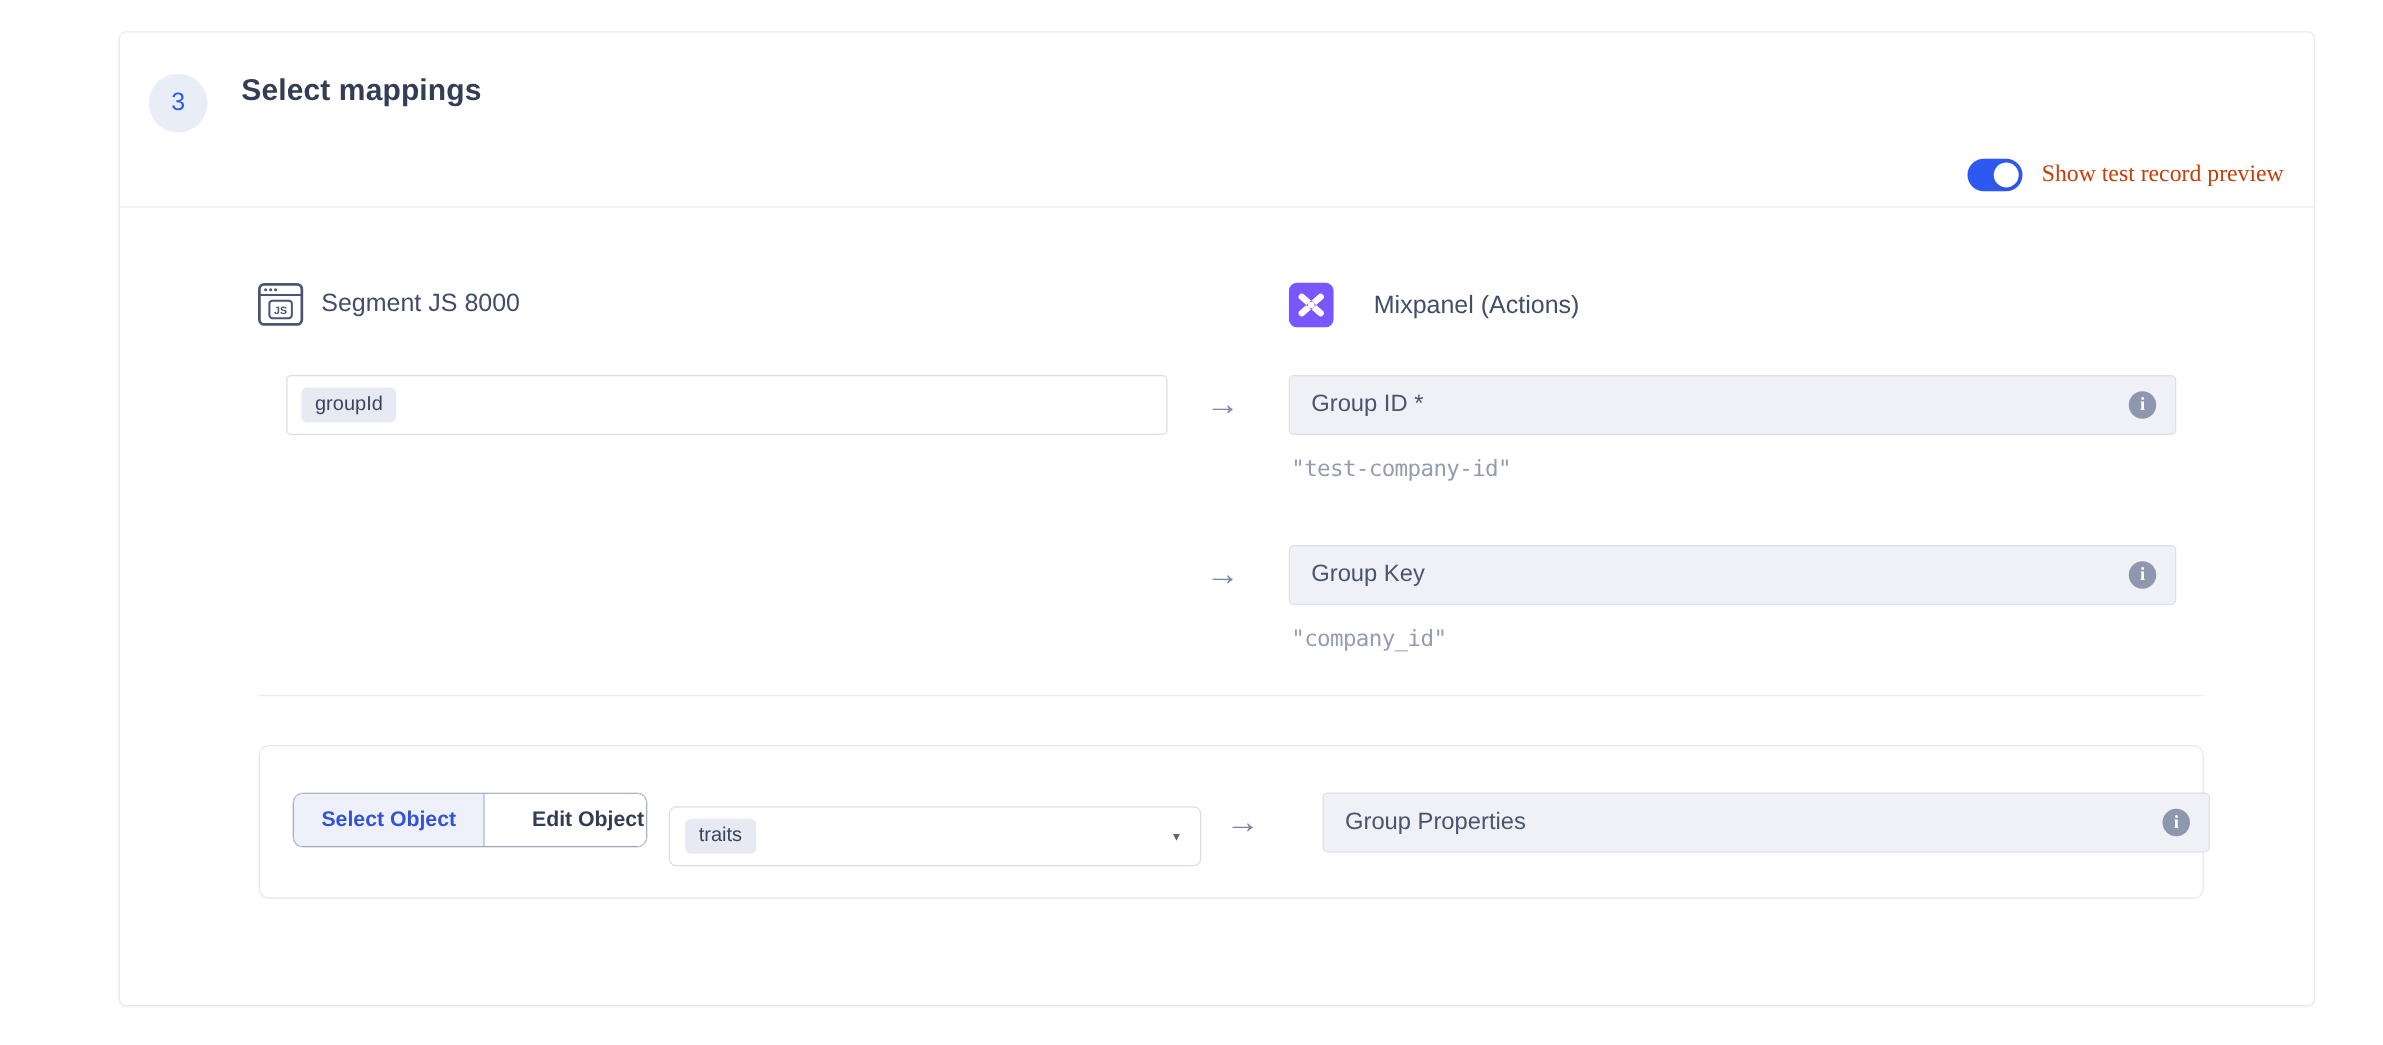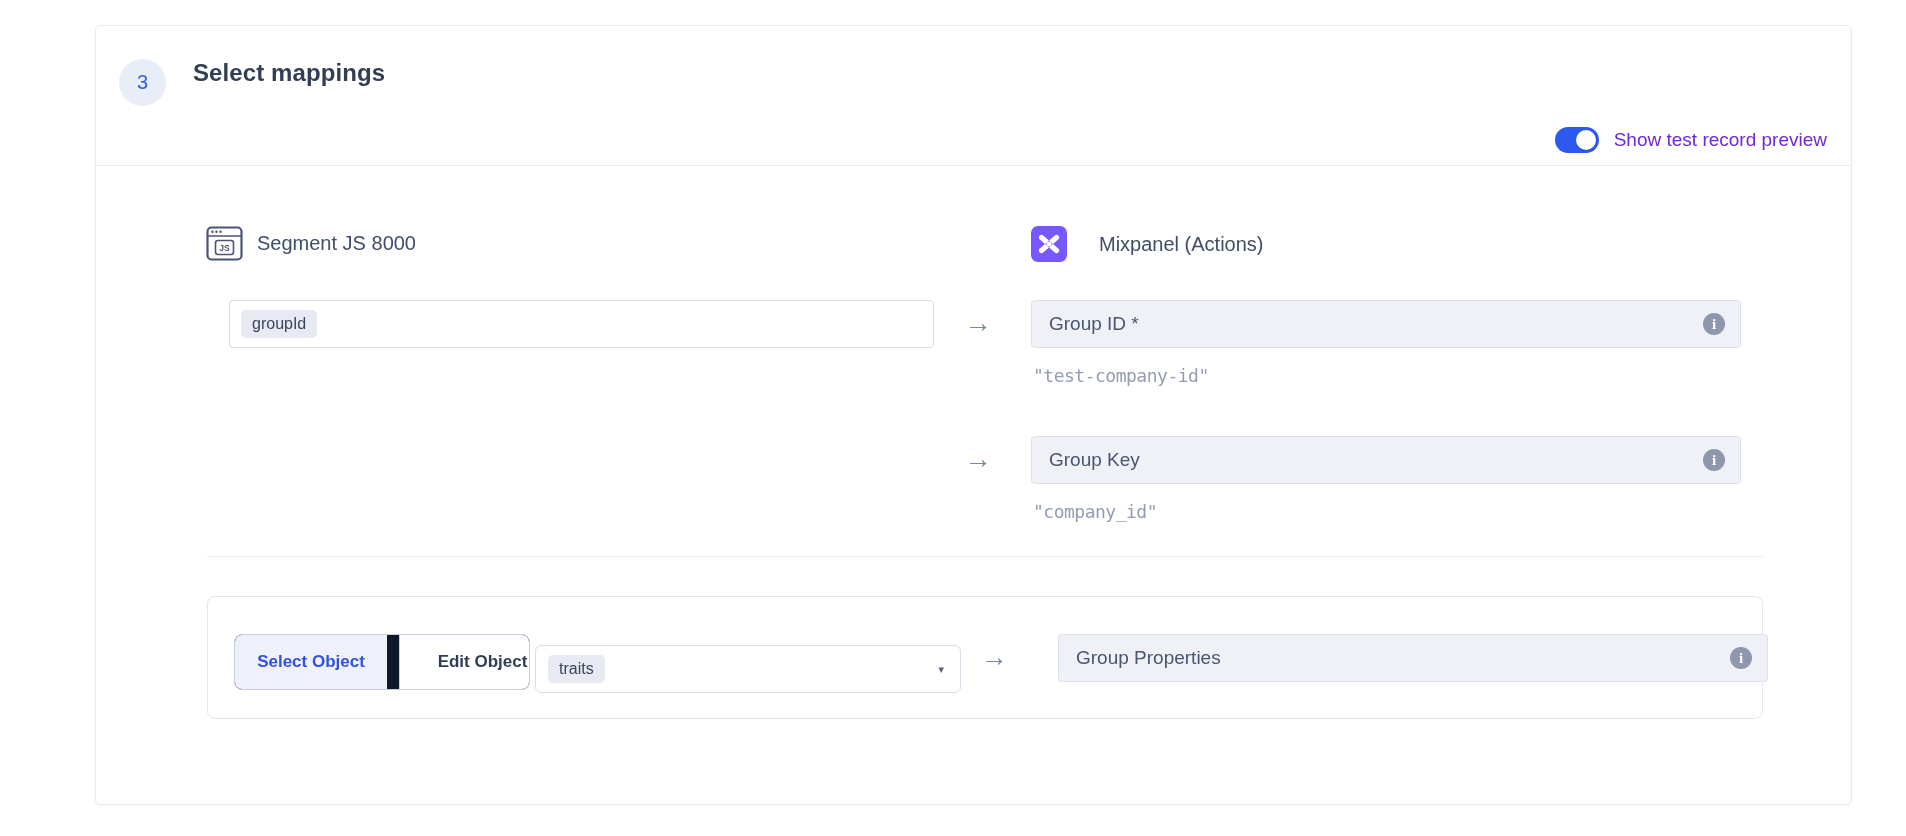--- a/index.html
+++ b/index.html
@@ -17,21 +17,21 @@
   .step-badge {
     position:absolute; left:23px; top:33px; width:47px; height:47px; border-radius:50%;
     background:#E9EDF8; display:flex; align-items:center; justify-content:center;
     color:#2D5BE9; font-size:20px; font-weight:500;
   }
   .title { position:absolute; left:97px; top:33px; font-size:24px; font-weight:700; color:#333E55; letter-spacing:0.1px; }
   .subtitle { position:absolute; left:97px; top:88px; font-size:19px; font-weight:400; color:#58627A; }
   .toggle-row { position:absolute; right:24px; top:101px; display:flex; align-items:center; gap:15px; }
   .toggle { position:relative; width:44px; height:26px; border-radius:13px; background:#2E59F0; cursor:pointer; flex:none; }
   .toggle .knob { position:absolute; top:3px; right:3px; width:20px; height:20px; border-radius:50%; background:#ffffff; box-shadow:0 1px 2px rgba(0,0,0,0.15); }
-  .toggle-label { font-size:19px; color:#6d28d9; }
+  .toggle-label { font-size:19px; color:#c2410c;font-family:Liberation Serif, serif; }
 
   
   .card-body { position:relative; width:100%; }
 
   .connector { position:absolute; top:60px; display:flex; align-items:center; gap:14px; }
   .connector.src { left:110px; }
   .connector.dst { left:935px;gap:32px; }
   .connector .name { font-size:20px; color:#424D68; }
   .mix-badge { width:36px; height:36px; flex:none; }
 
@@ -62,22 +62,22 @@
   }
 
   .mid-divider { position:absolute; left:111px; width:1556px; height:1px; background:#E8EAF1; }
 
   .object-box {
     position:absolute; left:111px; top:430px; width:1556px; height:123px;
     border:1px solid #E4E7EF; border-radius:8px; background:#ffffff;
   }
   .object-row { position:absolute; left:26px; top:37px; height:48px; width:100%; }
   .btn-group {
-    position:absolute; left:0; top:0; height:56px; display:flex; border:1px solid #C9CFDE;
-    border-radius:8px; overflow:hidden; background:#0f172a;gap:12px;
+    position:absolute; left:0; top:0; height:44px; display:flex; border:1px solid #C9CFDE;
+    border-radius:8px; overflow:hidden; background:#0f172a;
   }
   .btn {
     height:100%; border:none; background:#ffffff; font-family:"Liberation Sans", sans-serif;
     font-size:17px; font-weight:600; color:#323D55; cursor:pointer; padding:0;
   }
   .btn.sel { width:152px; background:#EEF1FA; color:#3252DC; }
   .btn.edit { width:130px; border-left:1px solid #C9CFDE;padding-left:36px; }
   .dropdown {
     position:absolute; left:301px; top:0; width:426px; height:48px; background:#ffffff;
     border:1px solid #D9DDE8; border-radius:6px; display:flex; align-items:center;

